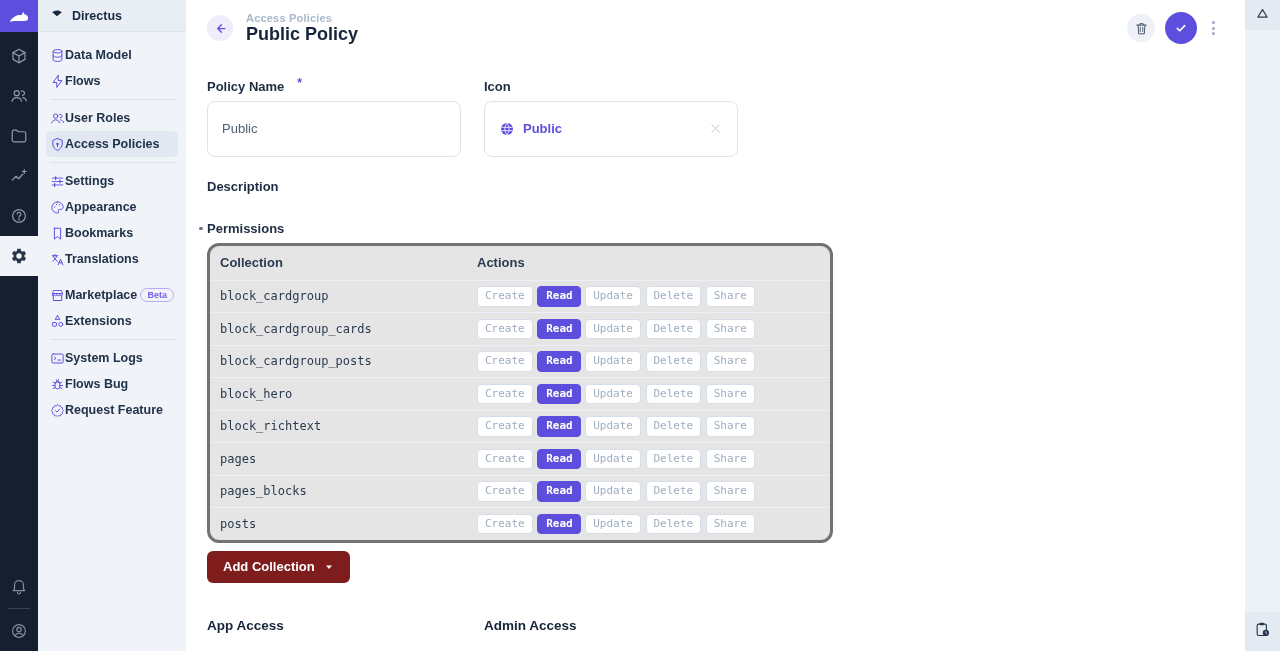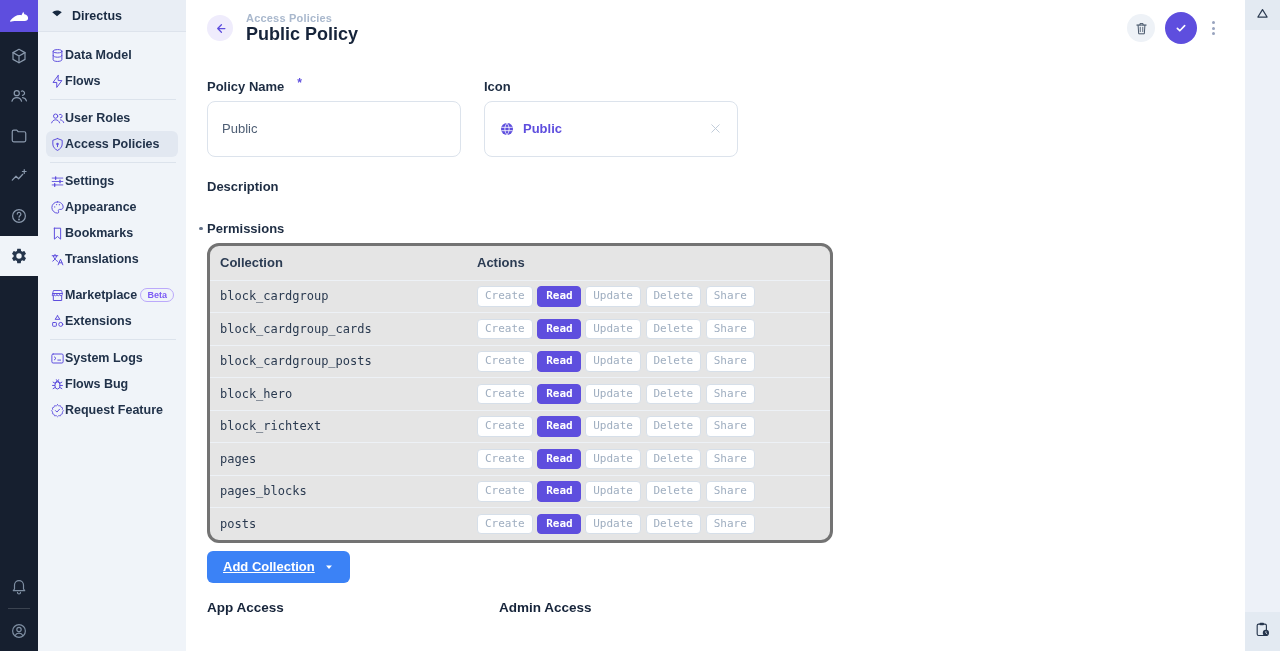--- a/index.html
+++ b/index.html
@@ -68,24 +68,24 @@
 
   .perm-table { margin-top:6px; border:3px solid #737373; border-radius:12px; background:#e5e5e5; overflow:hidden; }
   .pt-row { display:grid; grid-template-columns:257px 1fr; align-items:center; padding:0 12px 0 10px; }
   .pt-head { height:34px; font-size:13px; font-weight:700; color:#2B3B52; }
   .pt-body .pt-row { height:32.5px; border-top:1px solid #EDF1F6; }
   .coll-name { font-family:"DejaVu Sans Mono", monospace; font-size:12px; color:#2A3A50; }
   .chips { display:flex; align-items:center; gap:4.5px; }
   .chip { font-family:"DejaVu Sans Mono", monospace; font-size:11px; padding:2px 7px 3px; border:1px solid #D6DFE9; border-radius:4px; color:#9FAEC0; background:#fff; cursor:pointer; line-height:1.2; }
   .chip.active { background:#5E4EDE; border-color:#5E4EDE; color:#fff; font-weight:700;padding-left:8px; }
 
-  .add-btn { margin-top:8px; height:32px; padding:0 16px; background:#3b82f6; color:#fff; border:none; border-radius:6px; font-family:"Liberation Sans",sans-serif; font-size:13px; font-weight:700; display:inline-flex; align-items:center; gap:9px; cursor:pointer;text-decoration:underline; }
+  .add-btn { margin-top:8px; height:32px; padding:0 16px; background:#7f1d1d; color:#fff; border:none; border-radius:6px; font-family:"Liberation Sans",sans-serif; font-size:13px; font-weight:700; display:inline-flex; align-items:center; gap:9px; cursor:pointer; }
   .add-btn svg { width:10px; height:10px; }
 
-  .access-grid { display:grid; grid-template-columns:254px 254px; column-gap:38px; margin-top:17px; }
+  .access-grid { display:grid; grid-template-columns:254px 254px; column-gap:23px; margin-top:35px; }
   .access-label { font-size:13.5px; font-weight:700; color:#16243A; }
 
   
   .right-rail { width:35px; min-width:35px; background:#EDF1F8; display:flex; flex-direction:column; }
   .rail-box { width:35px; background:#E3EAF2; display:grid; place-items:center; cursor:pointer; }
   .rail-top { height:30px; }
   .rail-top svg { width:17px; height:17px; color:#2C3C52; }
   .rail-bottom { margin-top:auto; height:39px; }
   .rail-bottom svg { width:17px; height:17px; color:#25354C; }
 </style>

